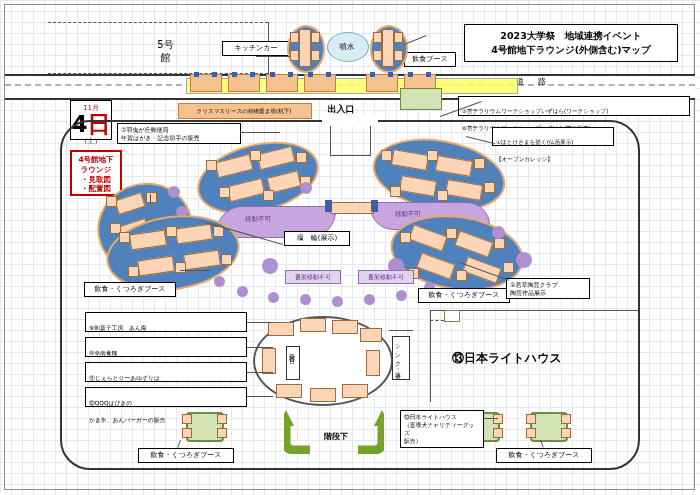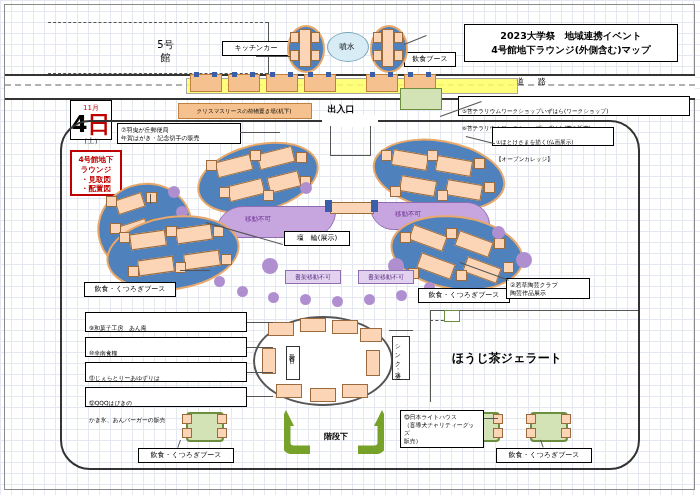--- a/index.html
+++ b/index.html
@@ -277,21 +277,21 @@
 ・
 水
 道</div>
   </div>
 
   <div class="solidline" style="left:430px;top:310px;width:1px;height:92px;"></div>
   <div class="solidline" style="left:430px;top:310px;width:208px;height:1px;"></div>
   <div class="dashline" style="left:430px;top:320px;width:30px;"></div>
   <div class="greenbox" style="left:444px;top:310px;width:14px;height:10px;background:#fff;"></div>
 
-  <div class="center-title" style="left:452px;top:350px;">ほうじ茶ジェラート</div>
+  <div class="center-title" style="left:452px;top:350px;">⑬日本ライトハウス</div>
 
   <div class="lbl" style="left:85px;top:312px;width:162px;height:20px;font-size:5.8px;line-height:1.5;">
     <div>⑨和菓子工房　あん庵</div>
     <div>おからサブレ・みたらし団子の販売</div>
   </div>
   <div class="lbl" style="left:85px;top:337px;width:162px;height:20px;font-size:5.8px;line-height:1.5;">
     <div>⑩幸南食糧</div>
     <div>お米を使ったレトルト食品の販売</div>
   </div>
   <div class="lbl" style="left:85px;top:362px;width:162px;height:20px;font-size:5.8px;line-height:1.5;">

